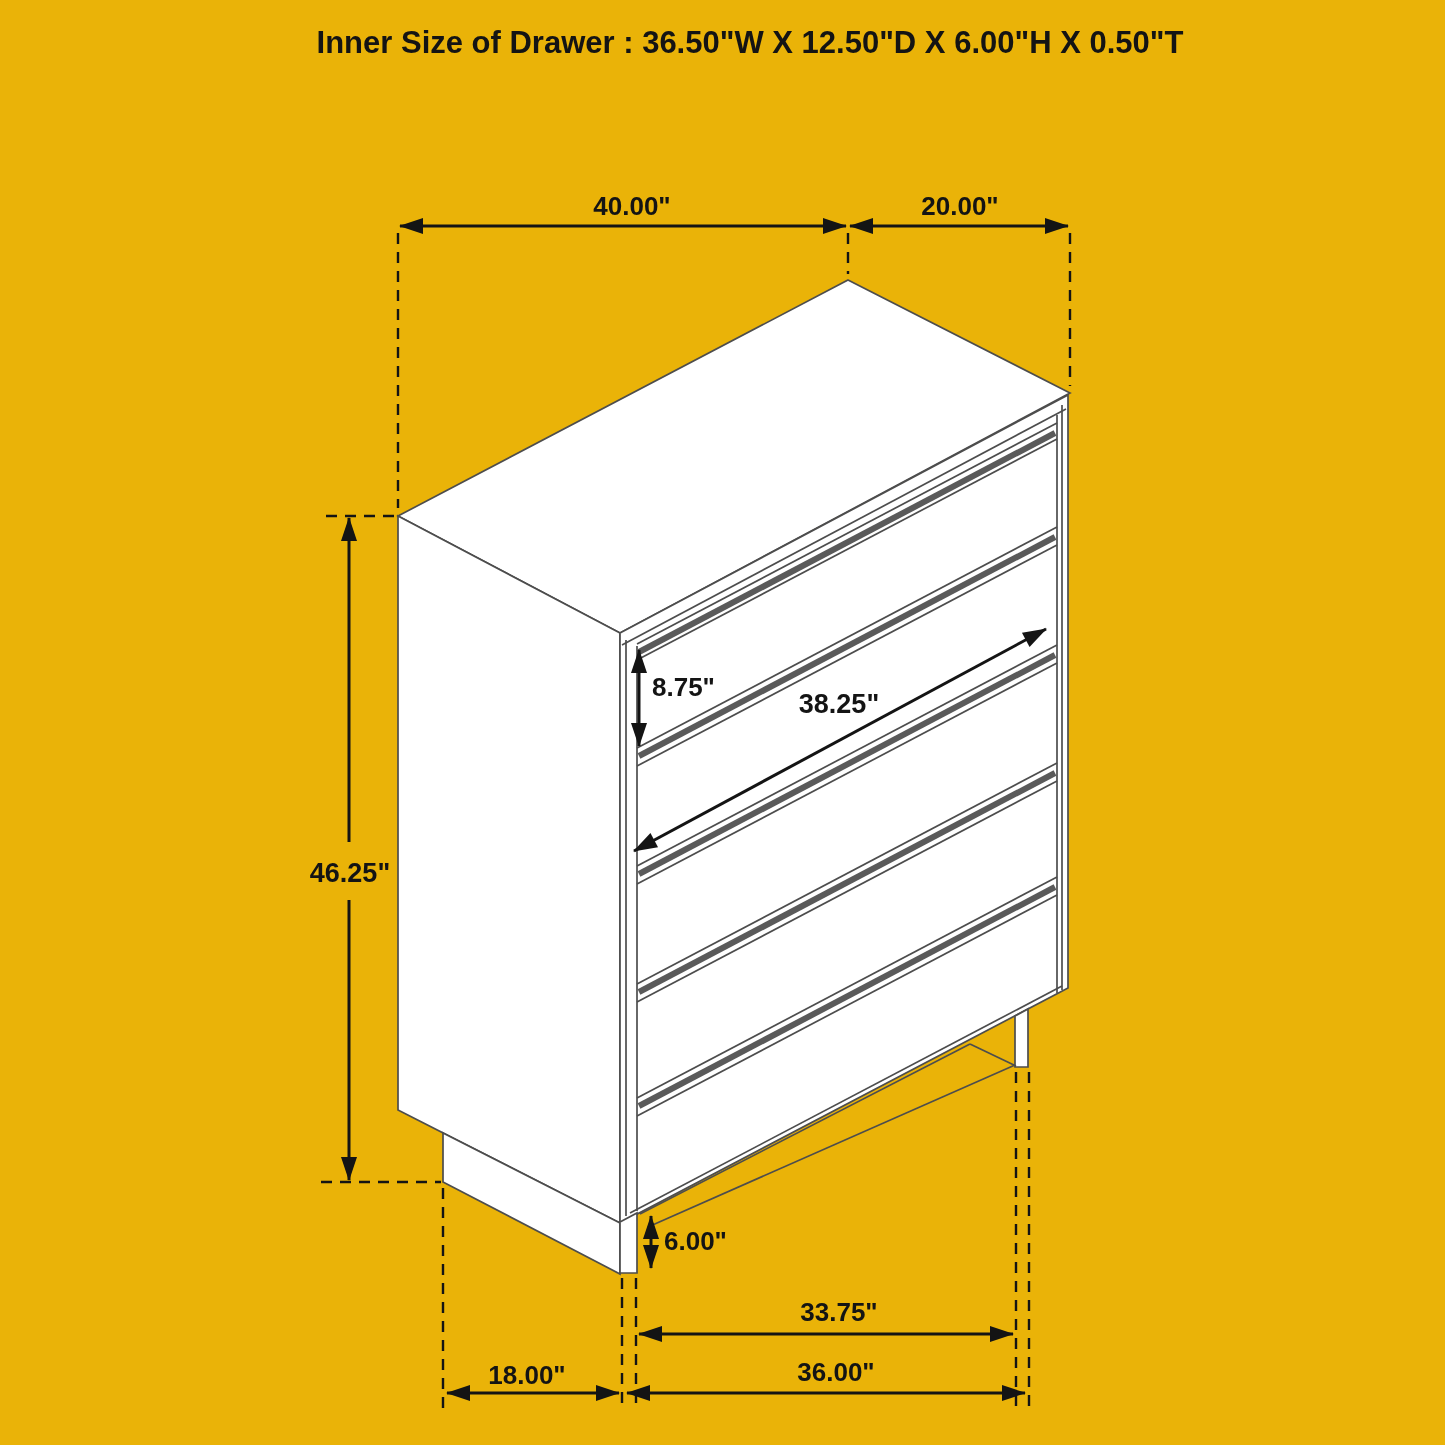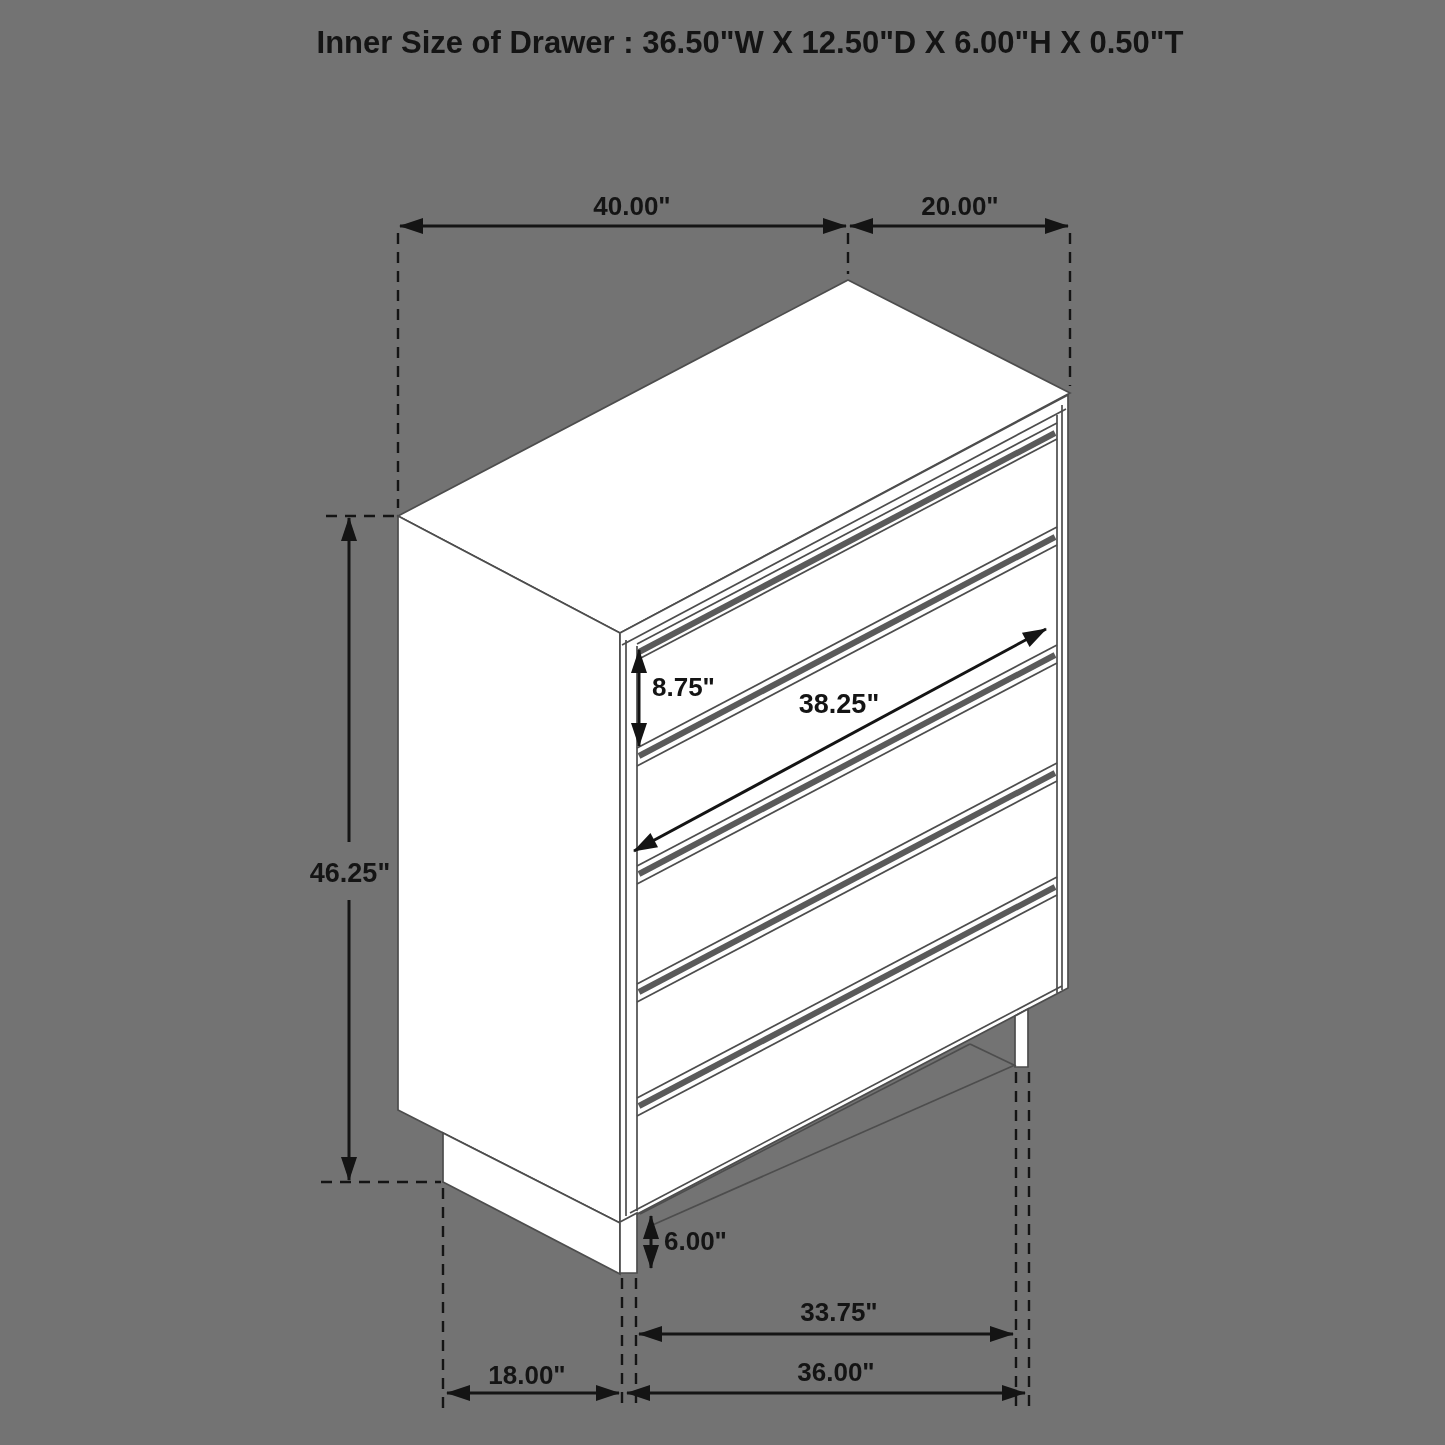--- a/index.html
+++ b/index.html
@@ -4,21 +4,21 @@
 <style>
   html, body {
     margin: 0;
     padding: 0;
     background: #ffffff;
   }
   .canvas {
     position: relative;
     width: 1445px;
     height: 1445px;
-    background: #737373;
+    background: #eab308;
     overflow: hidden;
   }
   svg text {
     font-family: "Liberation Sans", "DejaVu Sans", sans-serif;
     font-weight: bold;
     fill: #141414;
   }
   .ttl { font-size: 31px; }
   .lbl { font-size: 26px; }
   .lbl-lg { font-size: 27px; }

